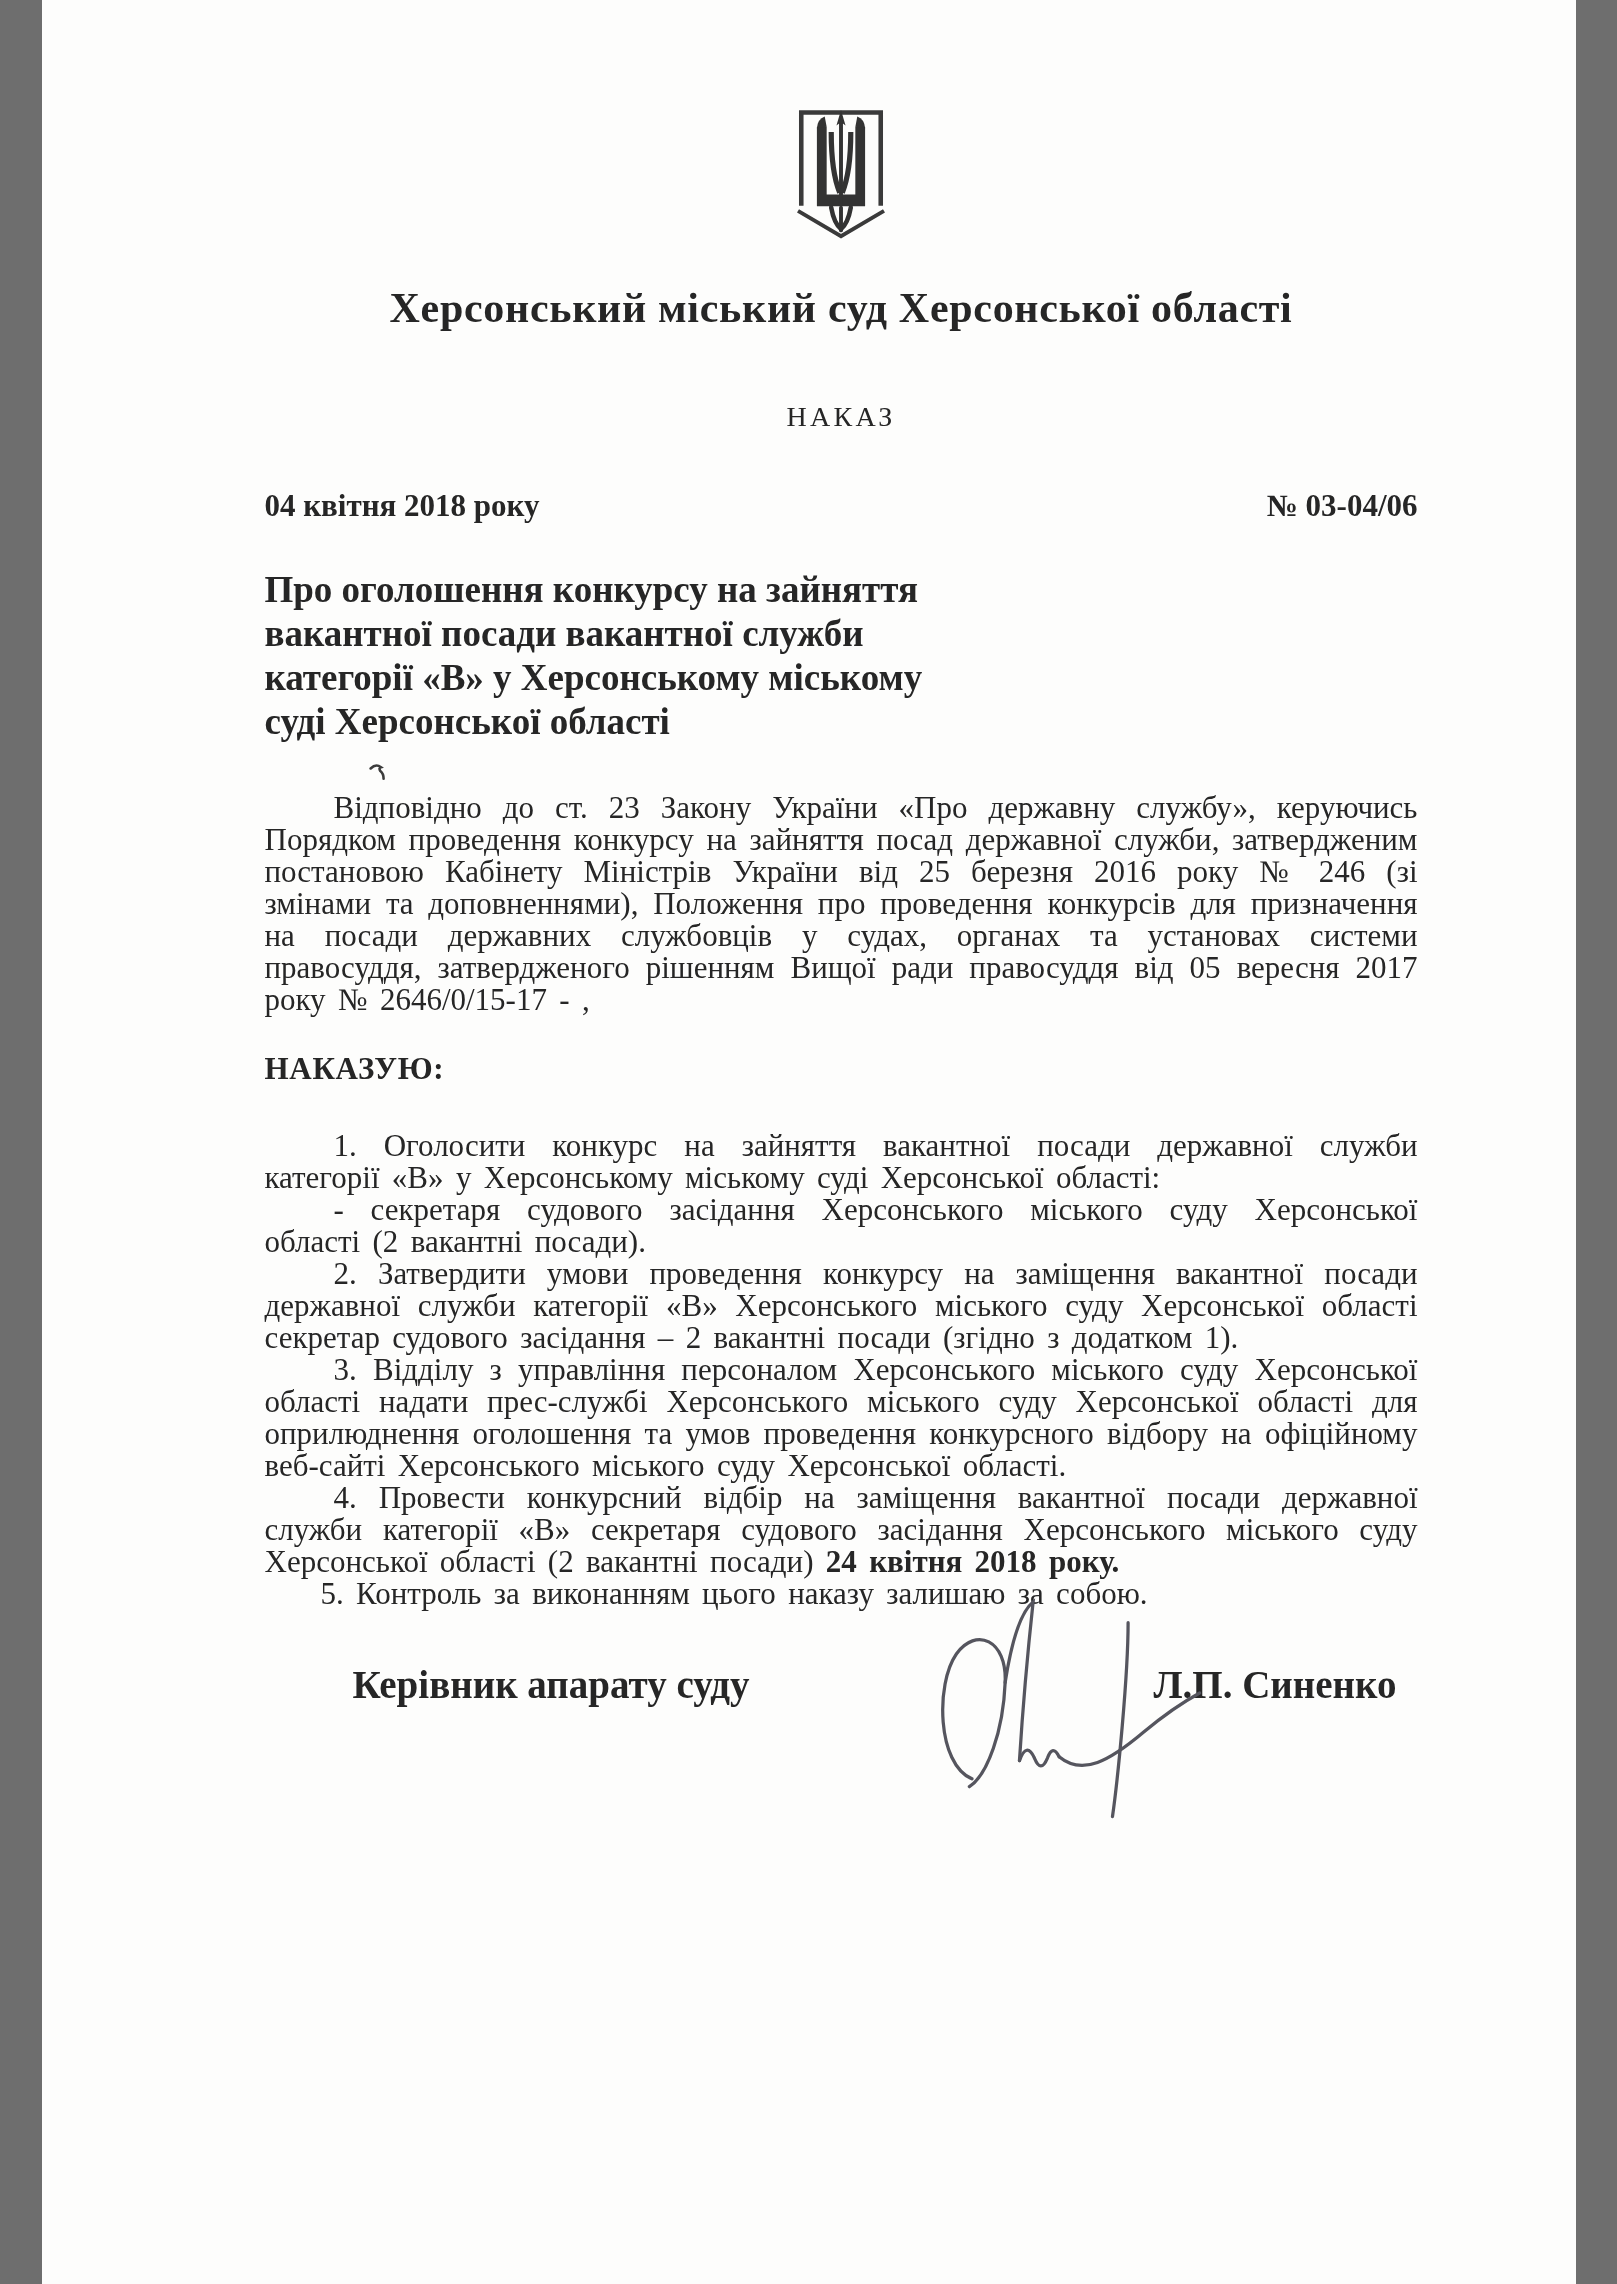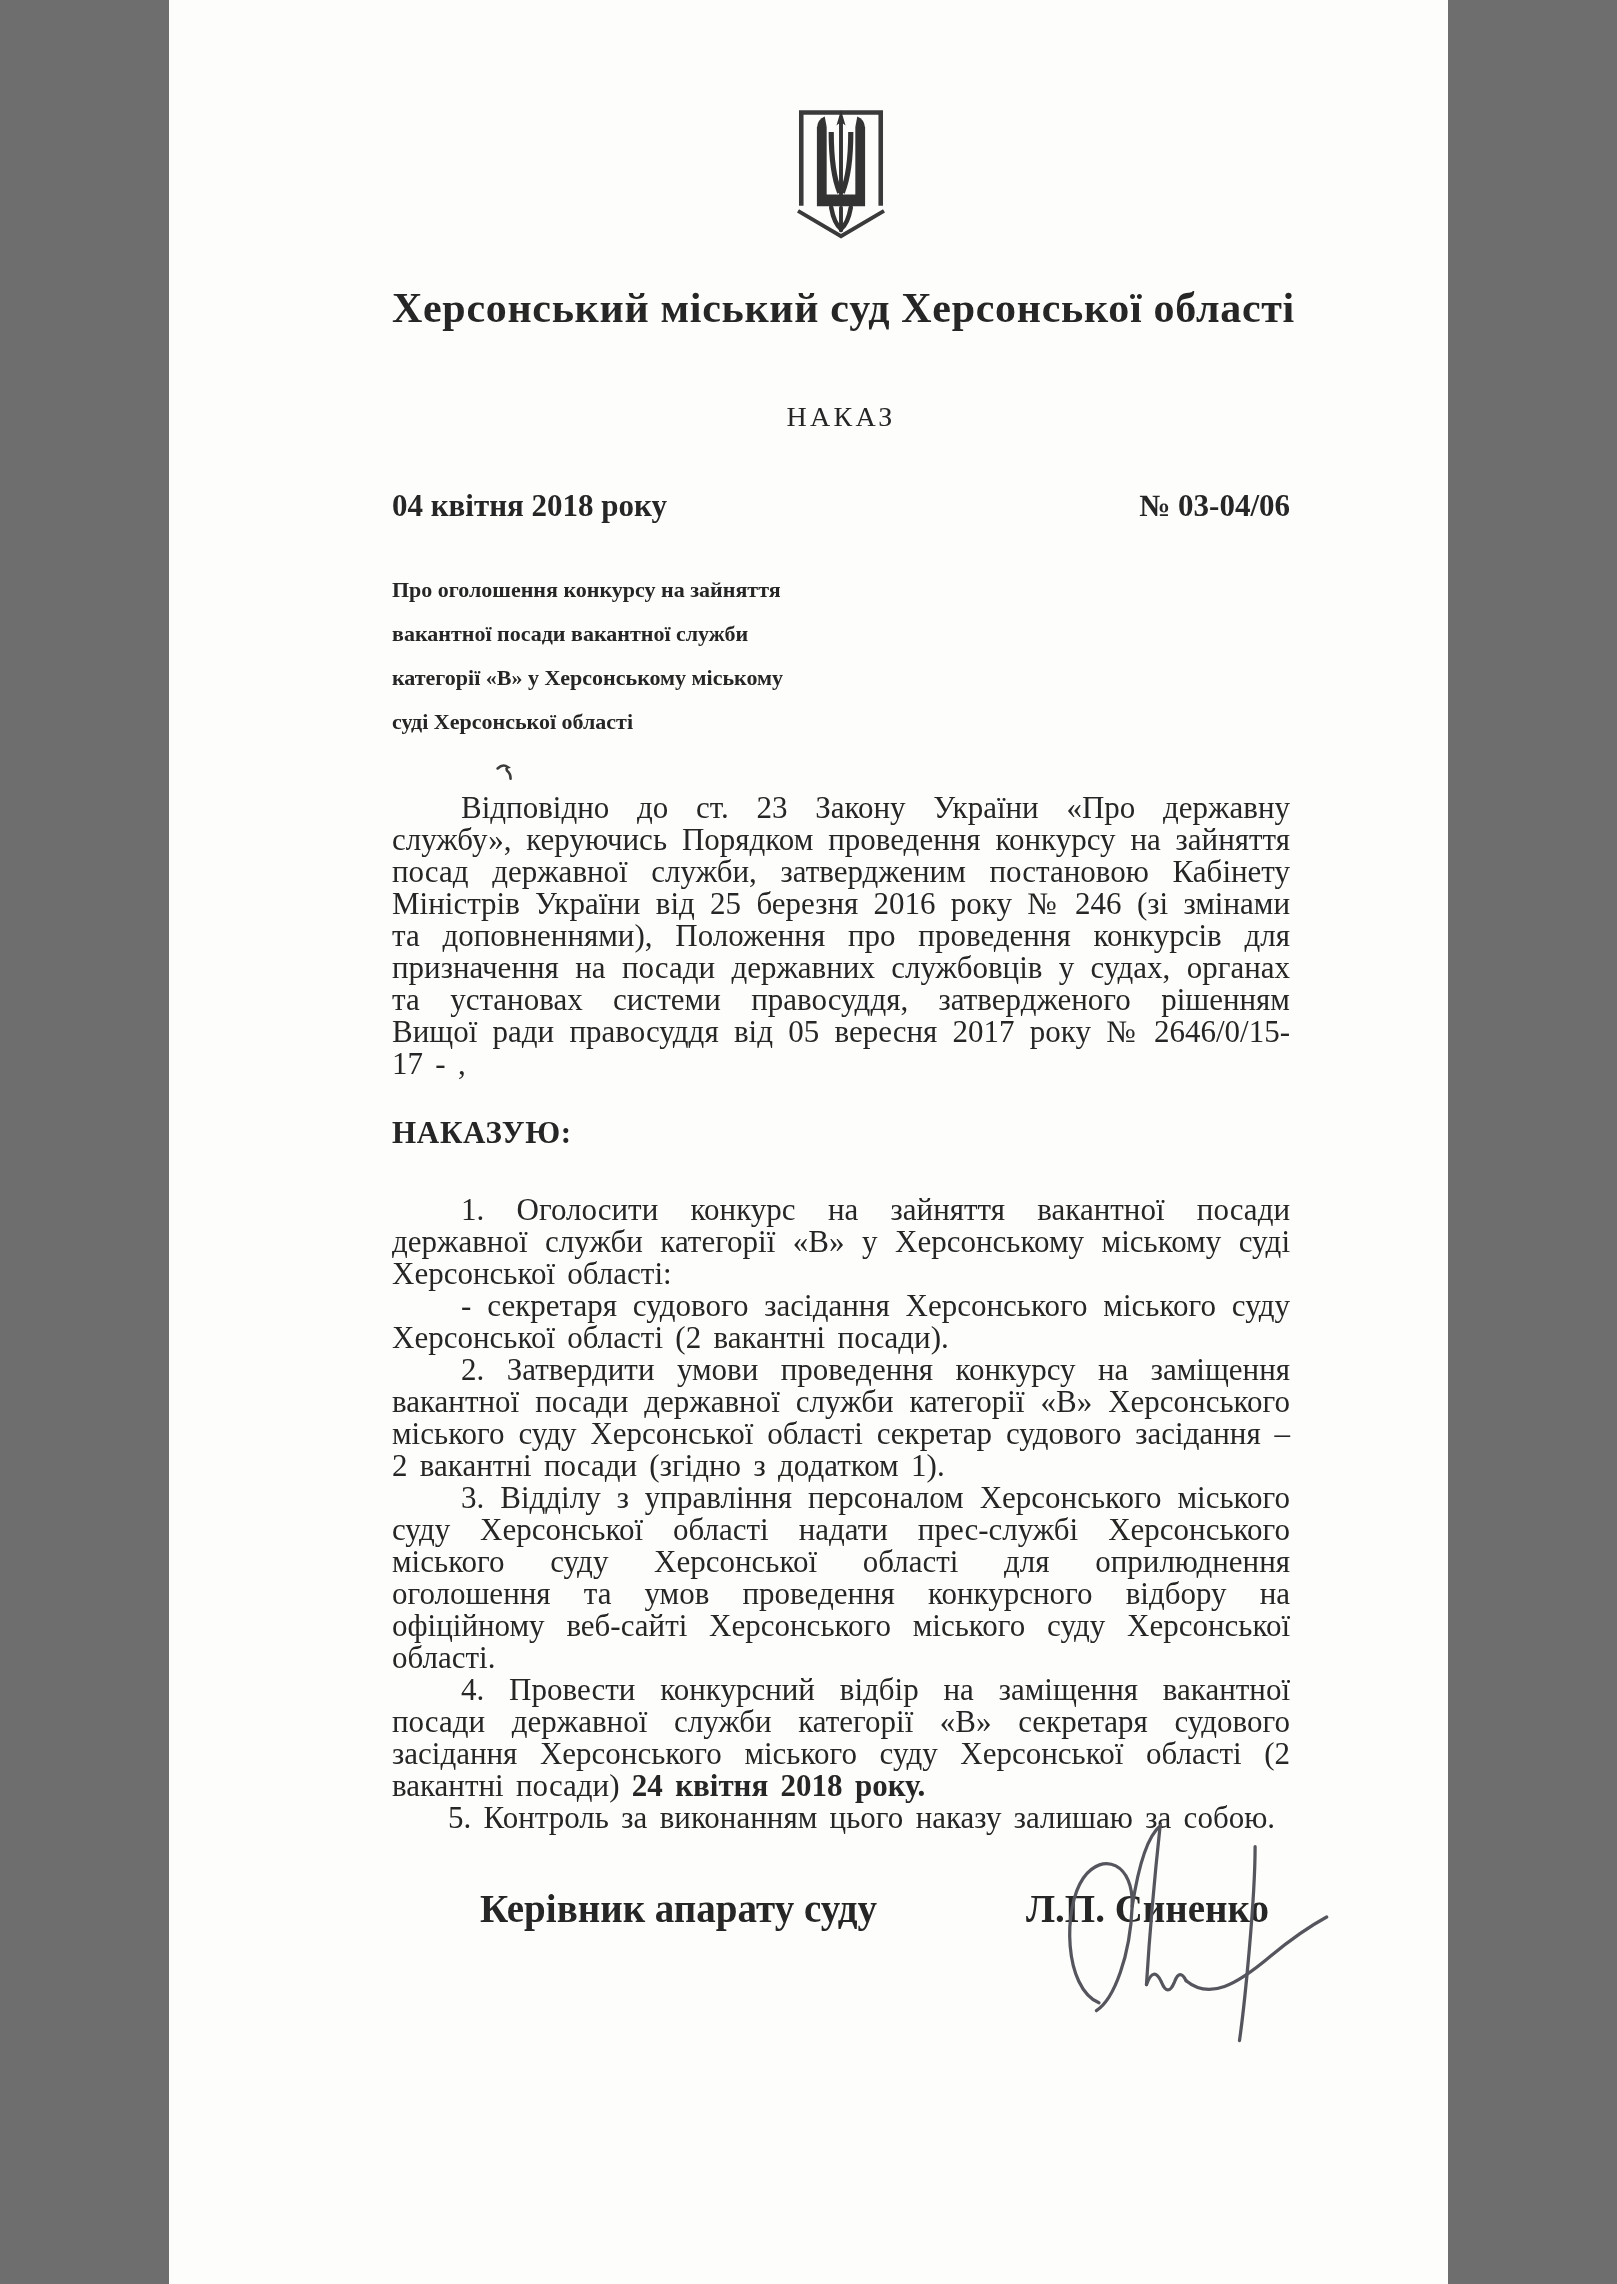--- a/index.html
+++ b/index.html
@@ -1,18 +1,18 @@
 <!DOCTYPE html>
 <html lang="uk" style="font-size:10.4px"><head>
 <meta charset="utf-8">
 <style>
   html,body{margin:0;padding:0;background:#6e6e6e;}
   .page{
     position:relative;
-    width:1279px;height:2284px;
+    width:1534px;height:2284px;
     margin:0 auto;
     background:#fdfdfc;
     overflow:hidden;
     font-family:"Liberation Serif","DejaVu Serif",serif;
     color:#262626;
   }
   .content{
     position:absolute;
     left:223px; right:158px; top:0;
   }
@@ -38,21 +38,21 @@
     margin-top:55px;
     display:flex;
     justify-content:space-between;
     align-items:center;
     font-weight:bold;
     font-size:31px;
   }
   .subject{
     margin-top:44px;
     font-weight:bold;
-    font-size:22px;
+    font-size:37px;
     line-height:44px;
   }
   .preamble-wrap{position:relative;}
   .body-text{
     font-size:31px;
     line-height:32px;
     text-align:justify;
     text-indent:69px;
     word-spacing:4.6px;
   }

